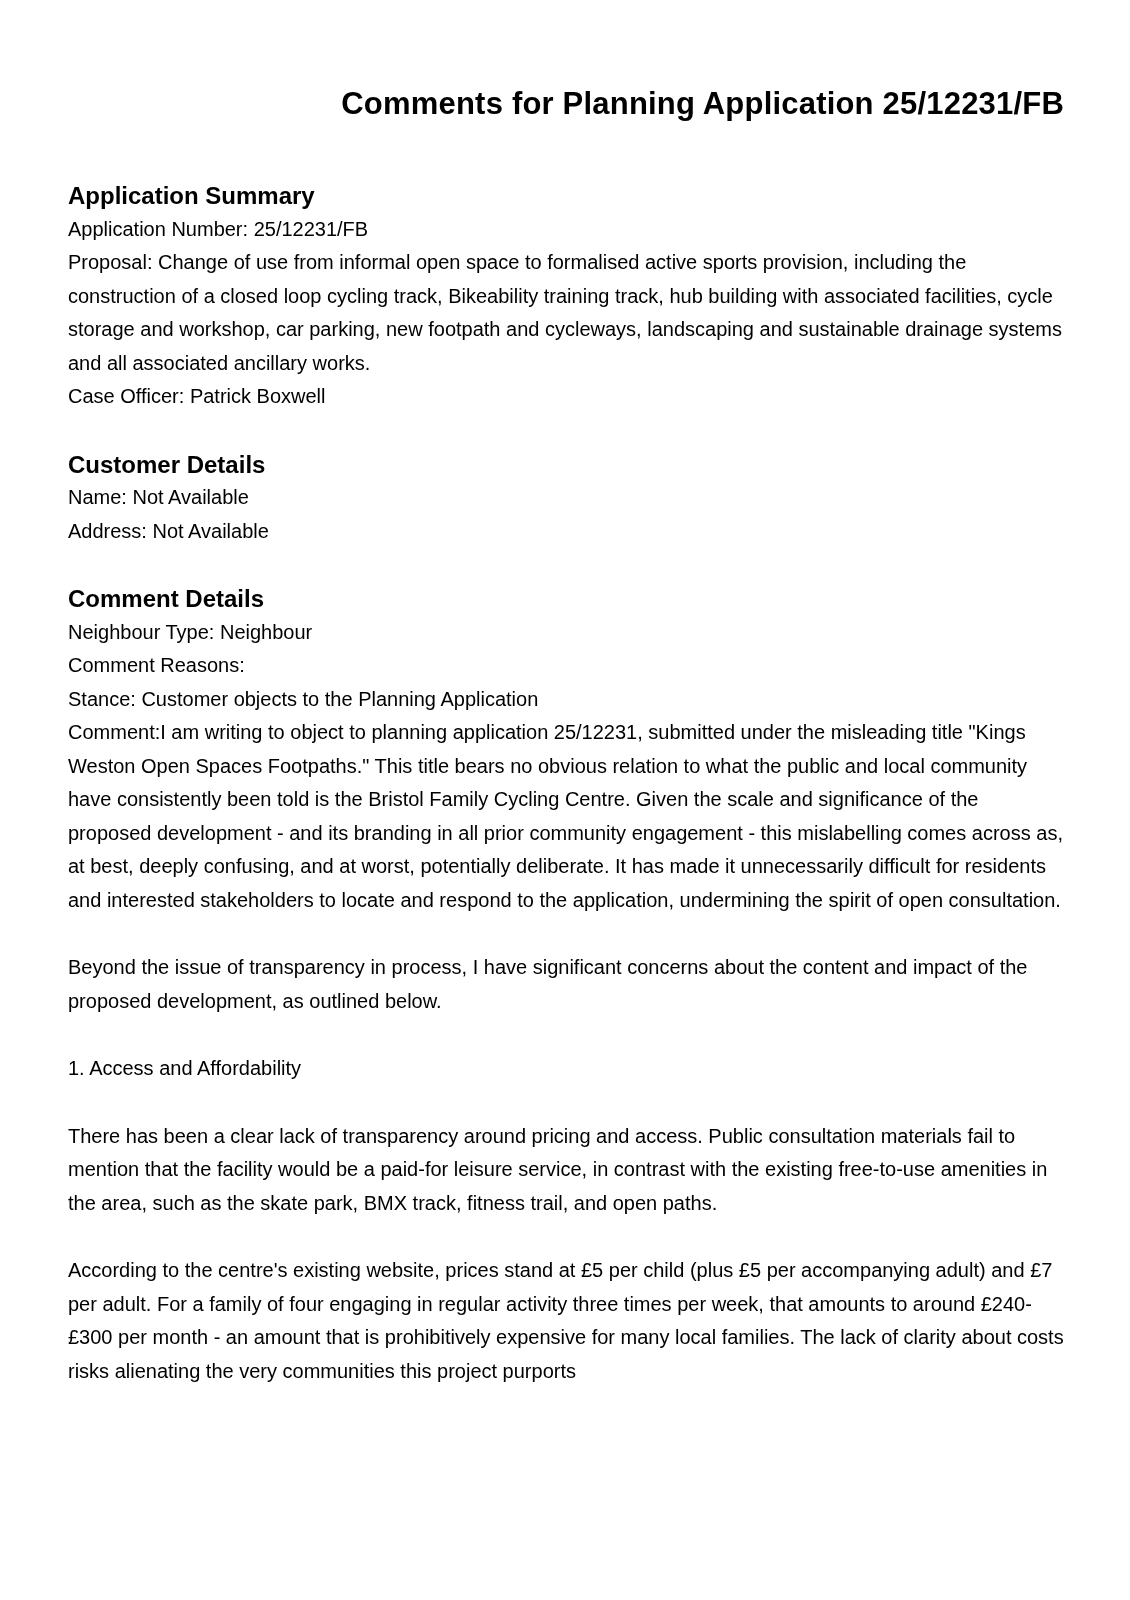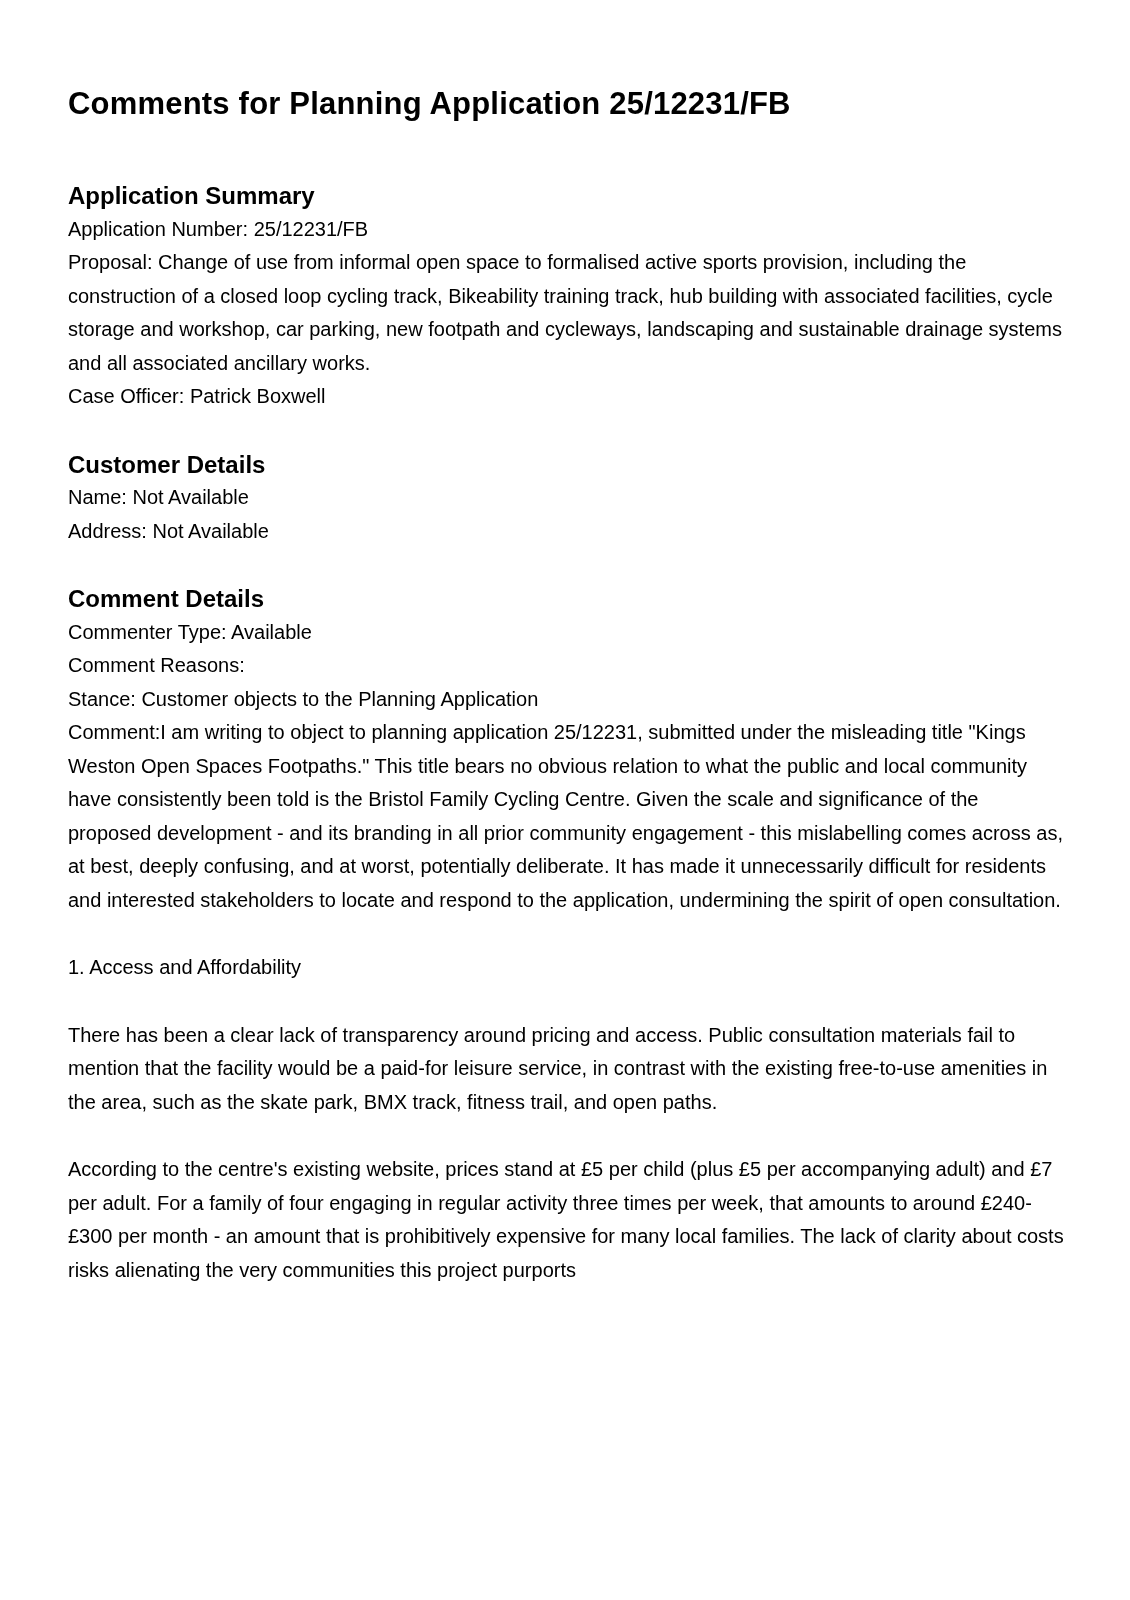--- a/index.html
+++ b/index.html
@@ -19,21 +19,21 @@
     font-family: "Liberation Sans", sans-serif;
     font-size: 20px;
     line-height: 33.5px;
     color: #000000;
     -webkit-font-smoothing: antialiased;
   }
   .doc-title {
     font-size: 31px;
     line-height: 40px;
     font-weight: bold;
-    text-align: left;
+    text-align: right;
     margin: 0 0 55px 0;
     letter-spacing: 0.2px;
   }
   .doc-section {
     margin: 0 0 34px 0;
   }
   .section-heading {
     font-size: 24px;
     line-height: 33.5px;
     font-weight: bold;
@@ -59,25 +59,26 @@
         <p class="section-line">Proposal: Change of use from informal open space to formalised active sports provision, including the construction of a closed loop cycling track, Bikeability training track, hub building with associated facilities, cycle storage and workshop, car parking, new footpath and cycleways, landscaping and sustainable drainage systems and all associated ancillary works.</p>
         <p class="section-line">Case Officer: Patrick Boxwell</p>
       </section>
       <section class="doc-section">
         <h2 class="section-heading">Customer Details</h2>
         <p class="section-line">Name: Not Available</p>
         <p class="section-line">Address: Not Available</p>
       </section>
       <section class="doc-section">
         <h2 class="section-heading">Comment Details</h2>
-        <p class="section-line">Commenter Type: Available</p>
+        <p class="section-line">Neighbour Type: Neighbour</p>
         <p class="section-line">Comment Reasons:</p>
         <p class="section-line">Stance: Customer objects to the Planning Application</p>
         <p class="section-line">Comment:I am writing to object to planning application 25/12231, submitted under the misleading title "Kings Weston Open Spaces Footpaths." This title bears no obvious relation to what the public and local community have consistently been told is the Bristol Family Cycling Centre. Given the scale and significance of the proposed development - and its branding in all prior community engagement - this mislabelling comes across as, at best, deeply confusing, and at worst, potentially deliberate. It has made it unnecessarily difficult for residents and interested stakeholders to locate and respond to the application, undermining the spirit of open consultation.</p>
       </section>
     </div>
 
   <div id="paragraphs-container">
+      <p class="body-paragraph">Beyond the issue of transparency in process, I have significant concerns about the content and impact of the proposed development, as outlined below.</p>
       <p class="body-paragraph">1. Access and Affordability</p>
       <p class="body-paragraph">There has been a clear lack of transparency around pricing and access. Public consultation materials fail to mention that the facility would be a paid-for leisure service, in contrast with the existing free-to-use amenities in the area, such as the skate park, BMX track, fitness trail, and open paths.</p>
       <p class="body-paragraph">According to the centre's existing website, prices stand at £5 per child (plus £5 per accompanying adult) and £7 per adult. For a family of four engaging in regular activity three times per week, that amounts to around £240-£300 per month - an amount that is prohibitively expensive for many local families. The lack of clarity about costs risks alienating the very communities this project purports</p>
     </div>
 </div>
 
 </body></html>

